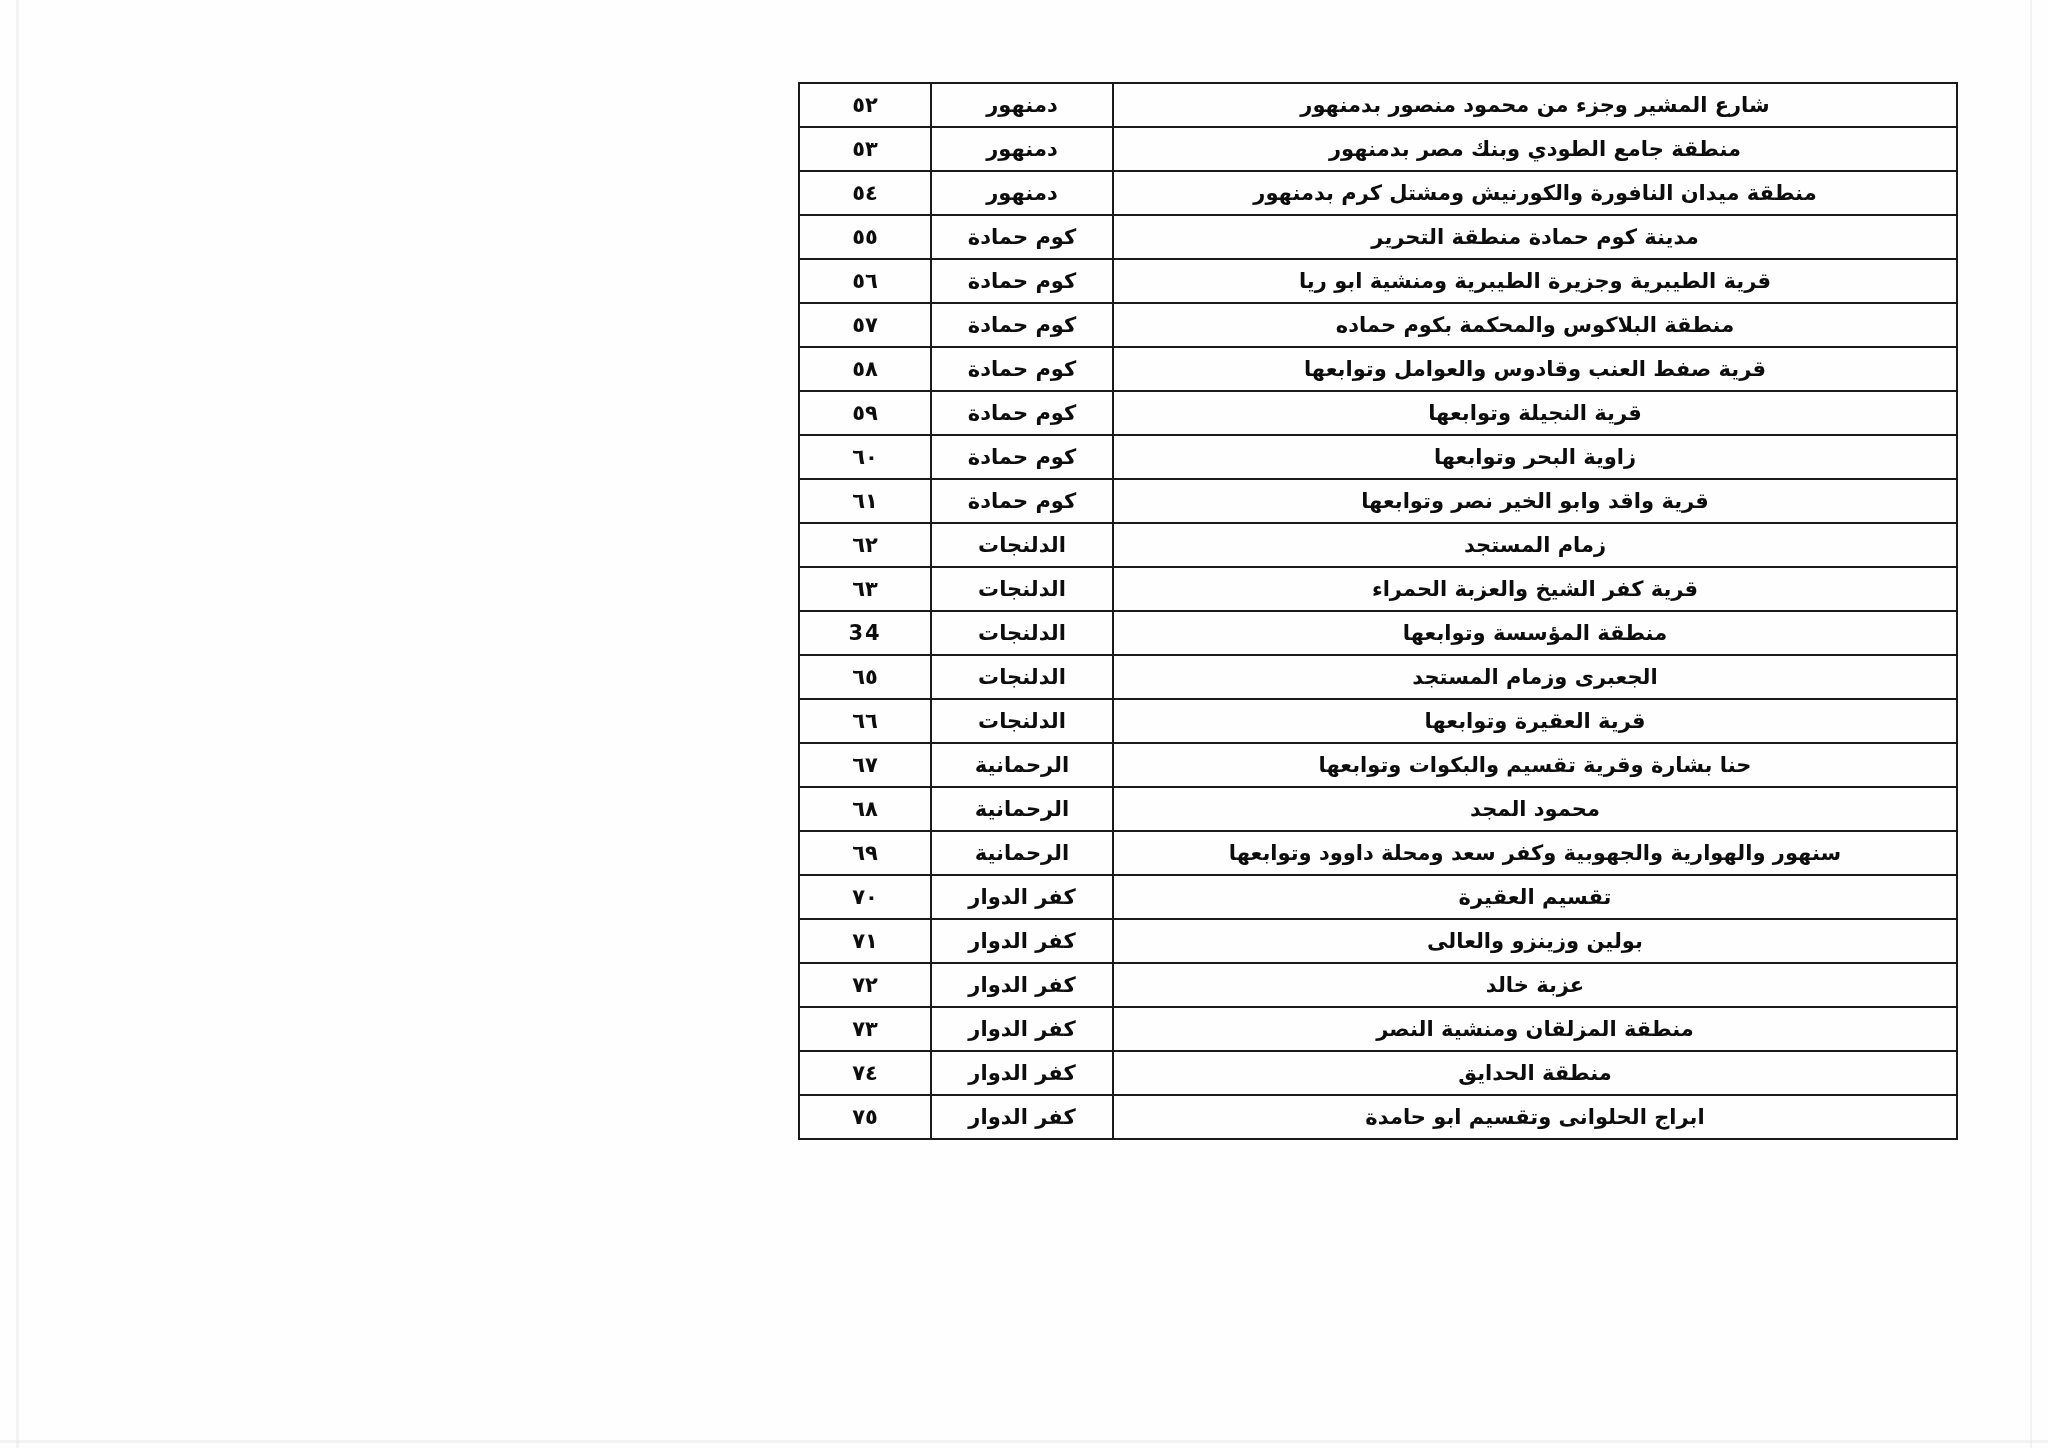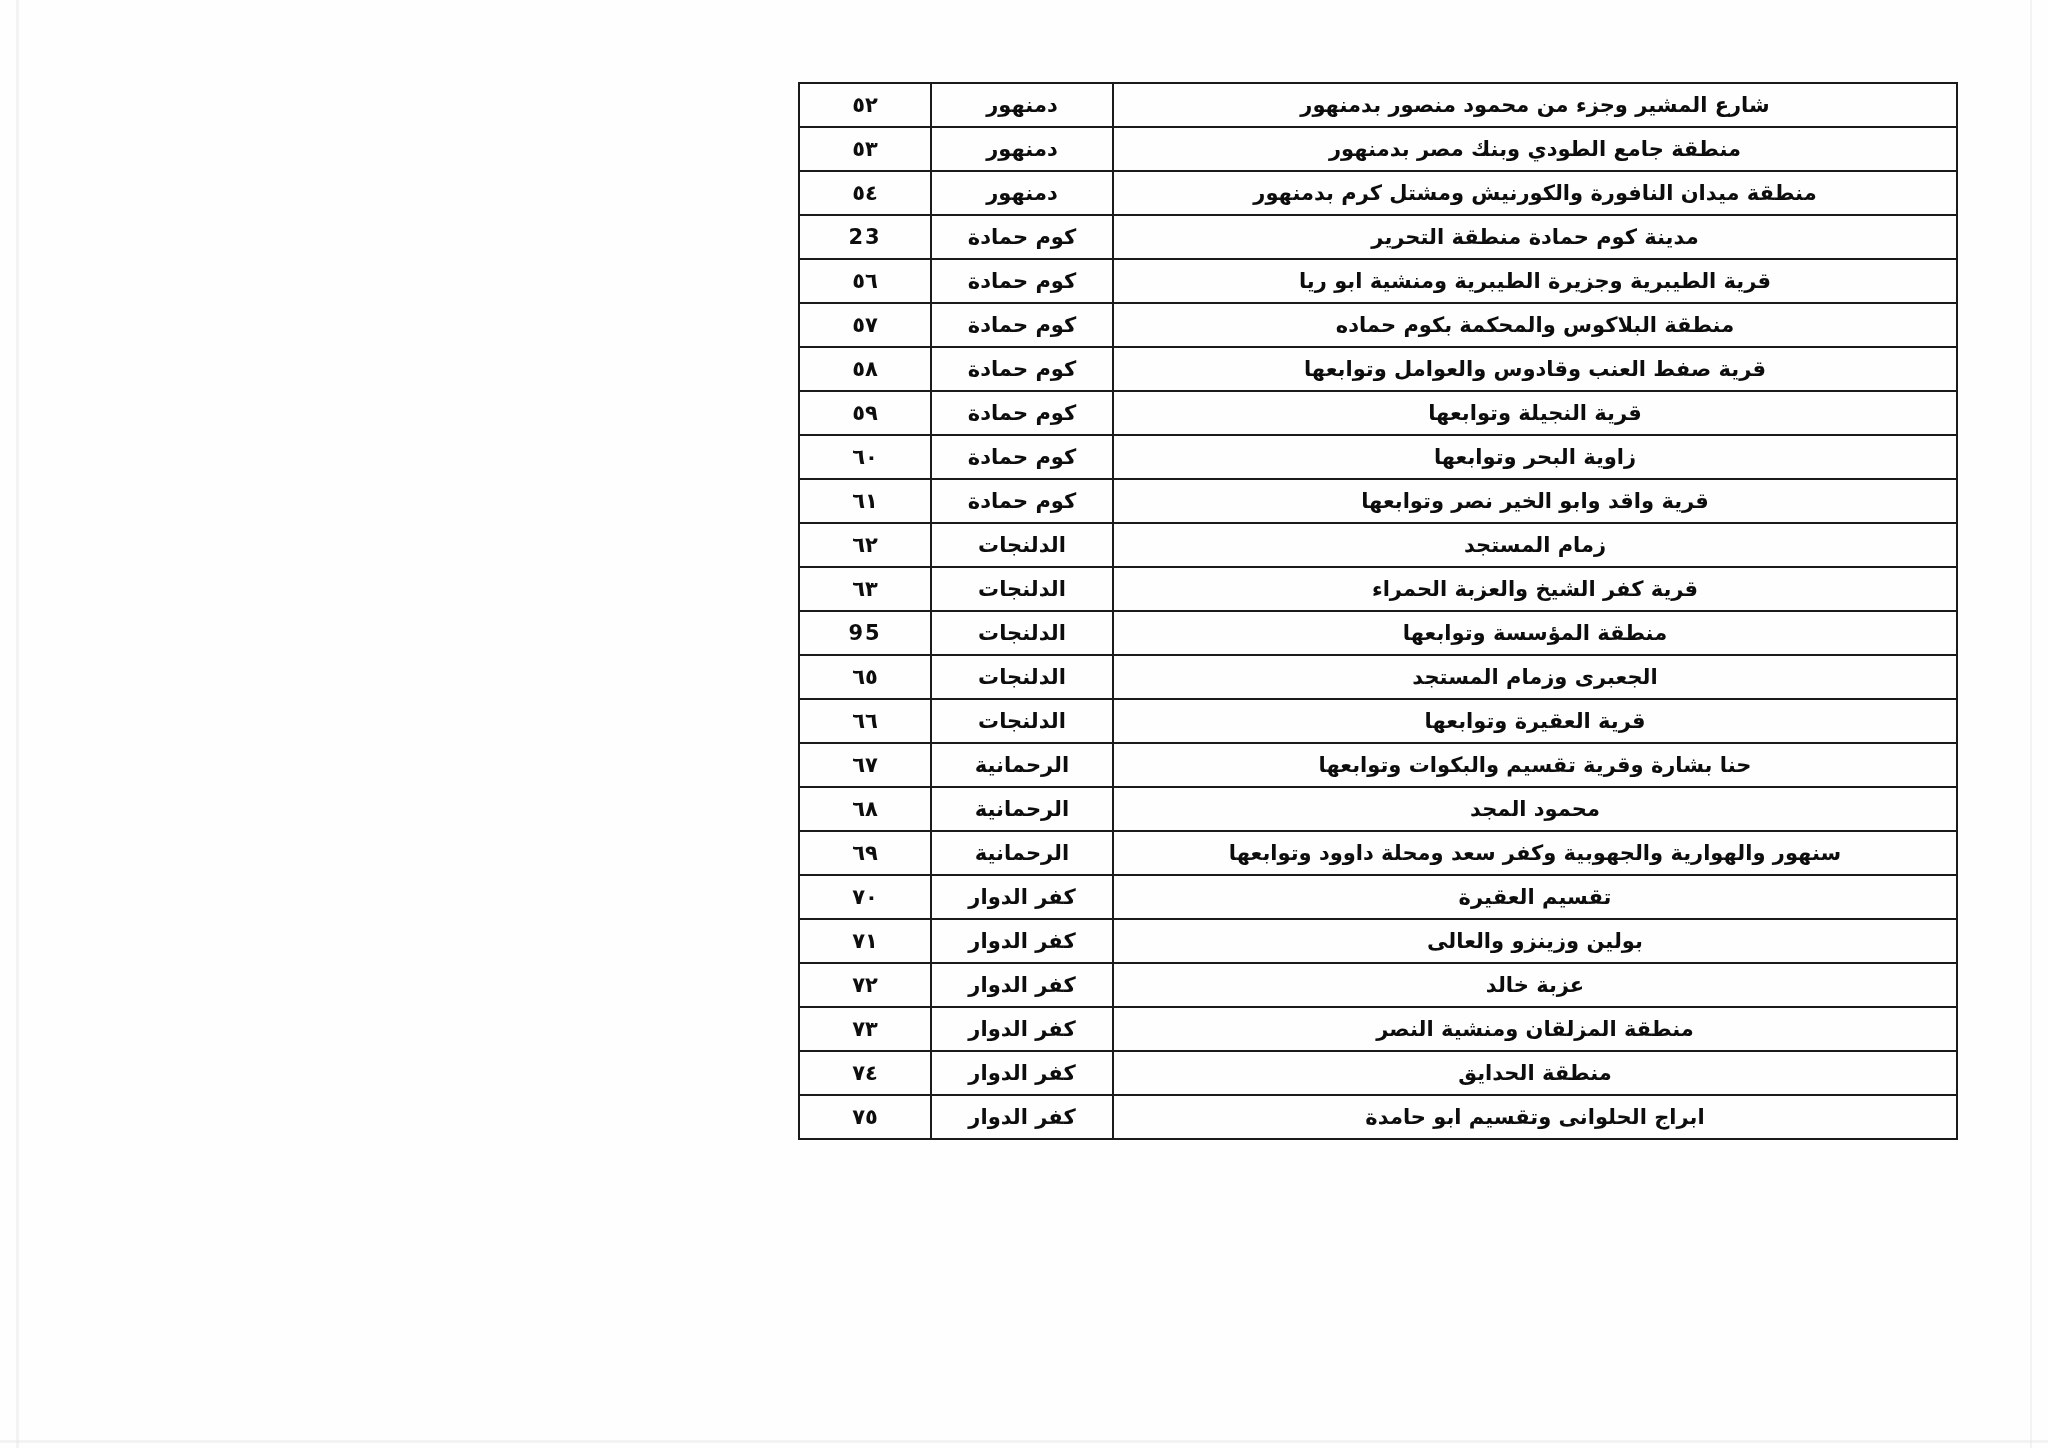--- a/index.html
+++ b/index.html
@@ -103,21 +103,21 @@
             <td class="col-num">٥٣</td>
           </tr>
           <tr>
             <td class="col-desc">منطقة ميدان النافورة والكورنيش ومشتل كرم بدمنهور</td>
             <td class="col-city">دمنهور</td>
             <td class="col-num">٥٤</td>
           </tr>
           <tr>
             <td class="col-desc">مدينة كوم حمادة منطقة التحرير</td>
             <td class="col-city">كوم حمادة</td>
-            <td class="col-num">23</td>
+            <td class="col-num">٥٥</td>
           </tr>
           <tr>
             <td class="col-desc">قرية الطيبرية وجزيرة الطيبرية ومنشية ابو ريا</td>
             <td class="col-city">كوم حمادة</td>
             <td class="col-num">٥٦</td>
           </tr>
           <tr>
             <td class="col-desc">منطقة البلاكوس والمحكمة بكوم حماده</td>
             <td class="col-city">كوم حمادة</td>
             <td class="col-num">٥٧</td>
@@ -148,21 +148,21 @@
             <td class="col-num">٦٢</td>
           </tr>
           <tr>
             <td class="col-desc">قرية كفر الشيخ والعزبة الحمراء</td>
             <td class="col-city">الدلنجات</td>
             <td class="col-num">٦٣</td>
           </tr>
           <tr>
             <td class="col-desc">منطقة المؤسسة وتوابعها</td>
             <td class="col-city">الدلنجات</td>
-            <td class="col-num">95</td>
+            <td class="col-num">34</td>
           </tr>
           <tr>
             <td class="col-desc">الجعبرى وزمام المستجد</td>
             <td class="col-city">الدلنجات</td>
             <td class="col-num">٦٥</td>
           </tr>
           <tr>
             <td class="col-desc">قرية العقيرة وتوابعها</td>
             <td class="col-city">الدلنجات</td>
             <td class="col-num">٦٦</td>

